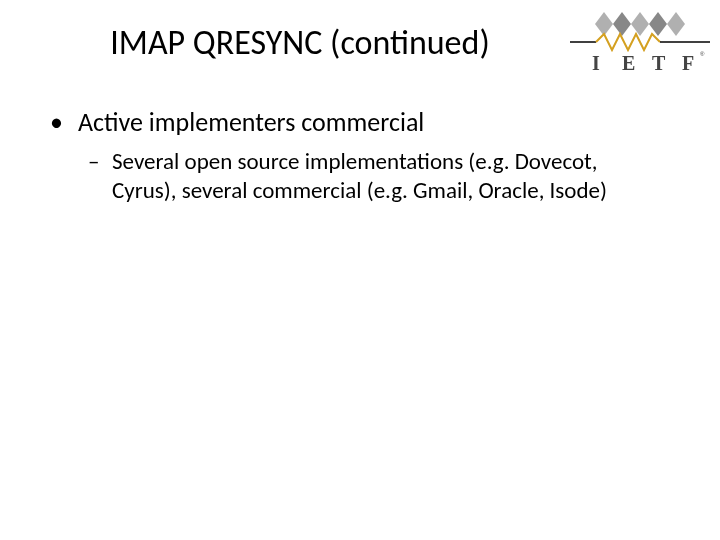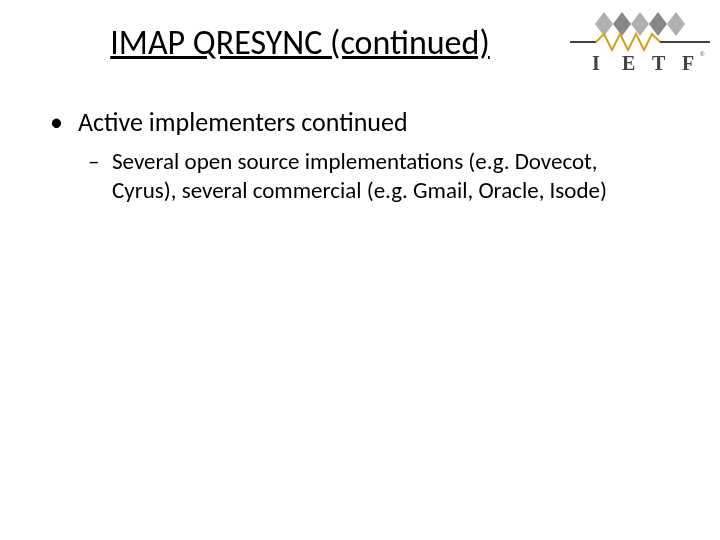--- a/index.html
+++ b/index.html
@@ -20,21 +20,20 @@
     }
     .title {
       position: absolute;
       top: 22px;
       left: 0;
       width: 600px;
       text-align: center;
       font-size: 34px;
       font-weight: 400;
       color: #000;
-      text-decoration: underline;
     }
     .content {
       position: absolute;
       top: 108px;
       left: 50px;
       right: 40px;
     }
     .bullet1 {
       display: flex;
       margin-bottom: 10px;
@@ -92,19 +91,19 @@
     <text x="112" y="58" font-family="Georgia,serif" font-size="20" font-weight="bold" fill="#444">F</text>
     <text x="130" y="44" font-family="Arial" font-size="6" fill="#444">®</text>
   </svg>
 </div>
 
 <h1 class="title">IMAP QRESYNC (continued)</h1>
 
 <div class="content">
   <div class="bullet1">
     <div class="bullet1-marker">•</div>
-    <div class="bullet1-text">Active implementers continued</div>
+    <div class="bullet1-text">Active implementers commercial</div>
   </div>
   <div class="bullet2">
     <div class="bullet2-marker">–</div>
     <div class="bullet2-text">Several open source implementations (e.g. Dovecot, Cyrus), several commercial (e.g. Gmail, Oracle, Isode)</div>
   </div>
 </div>
 
 </body></html>

